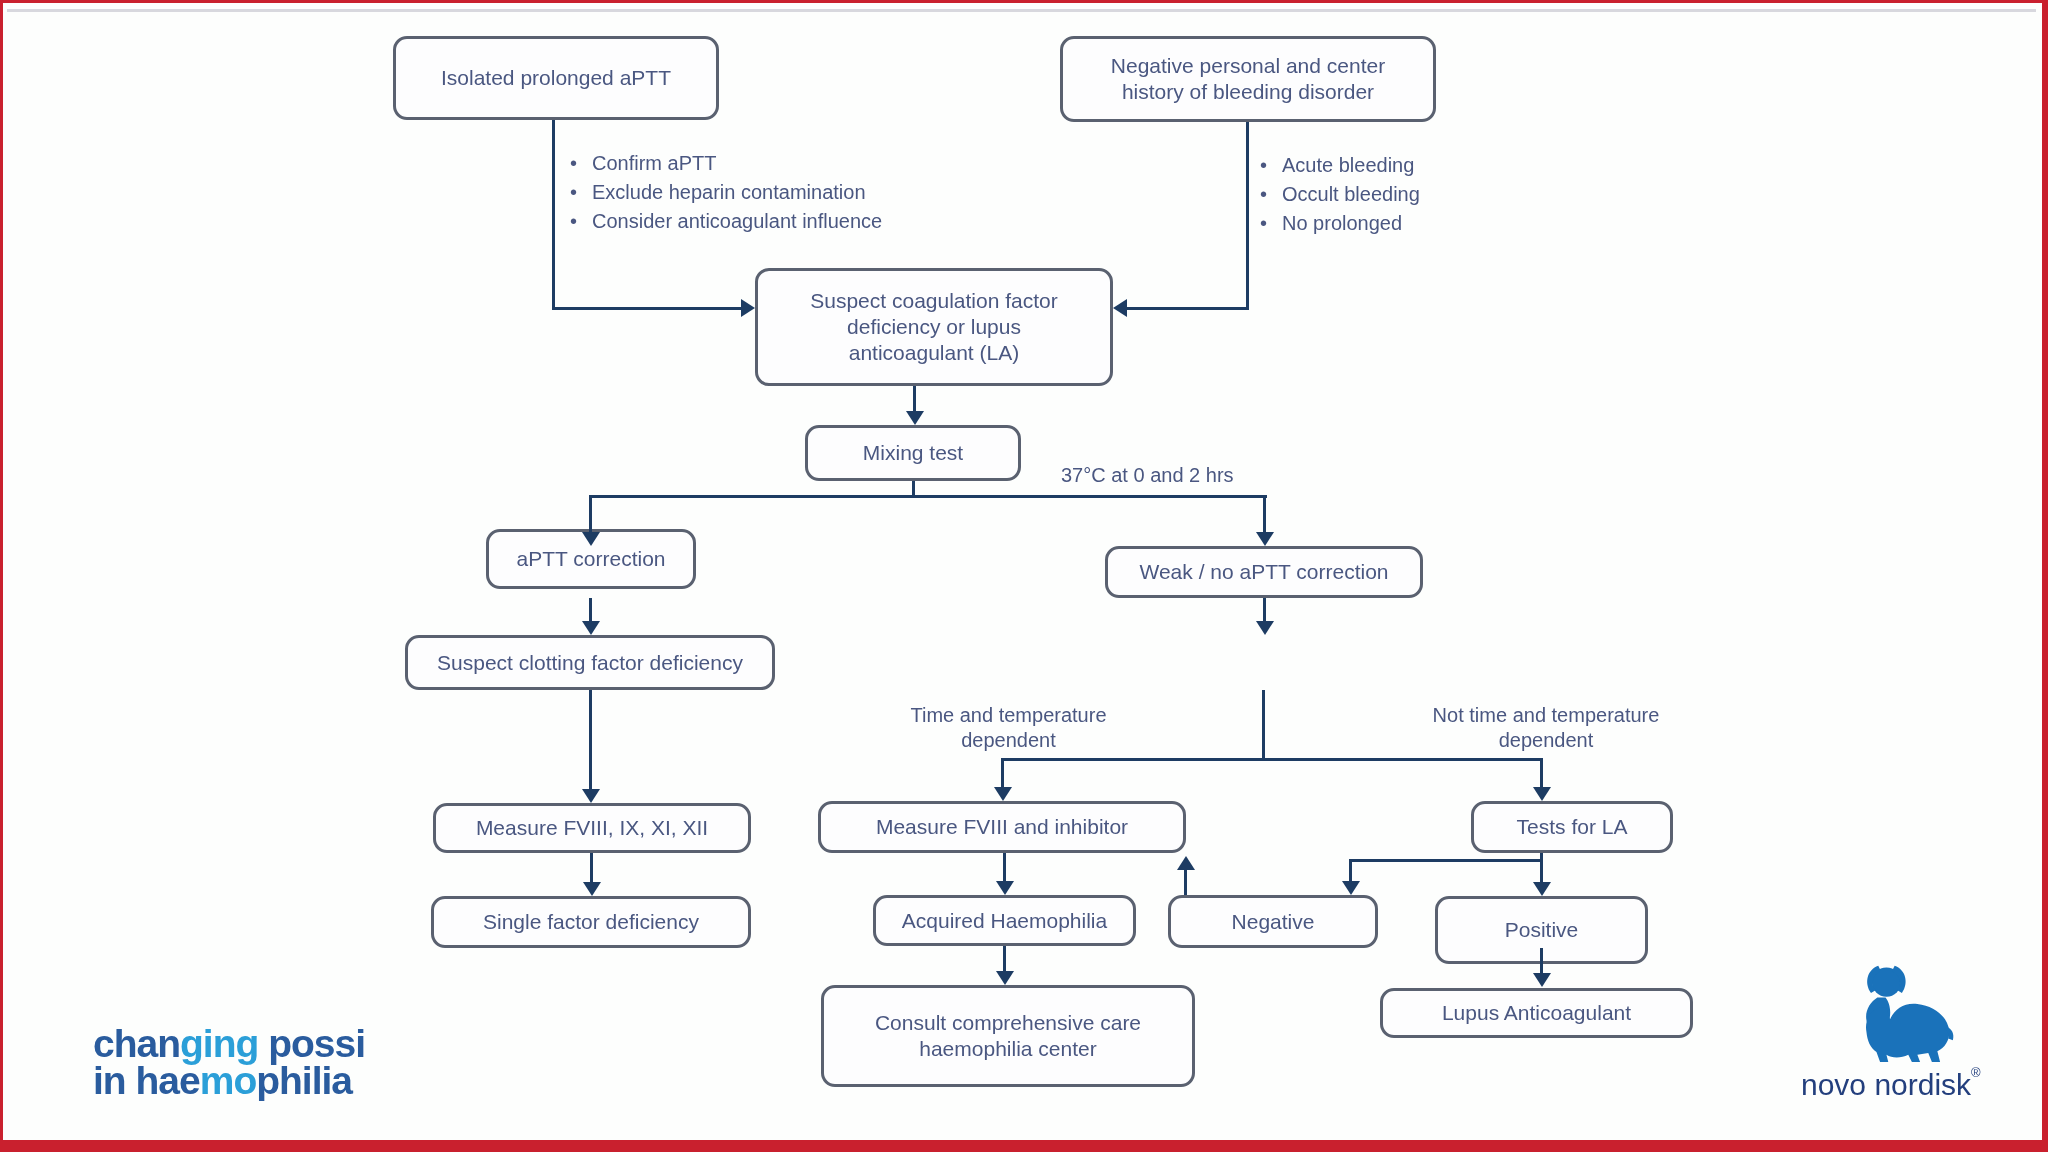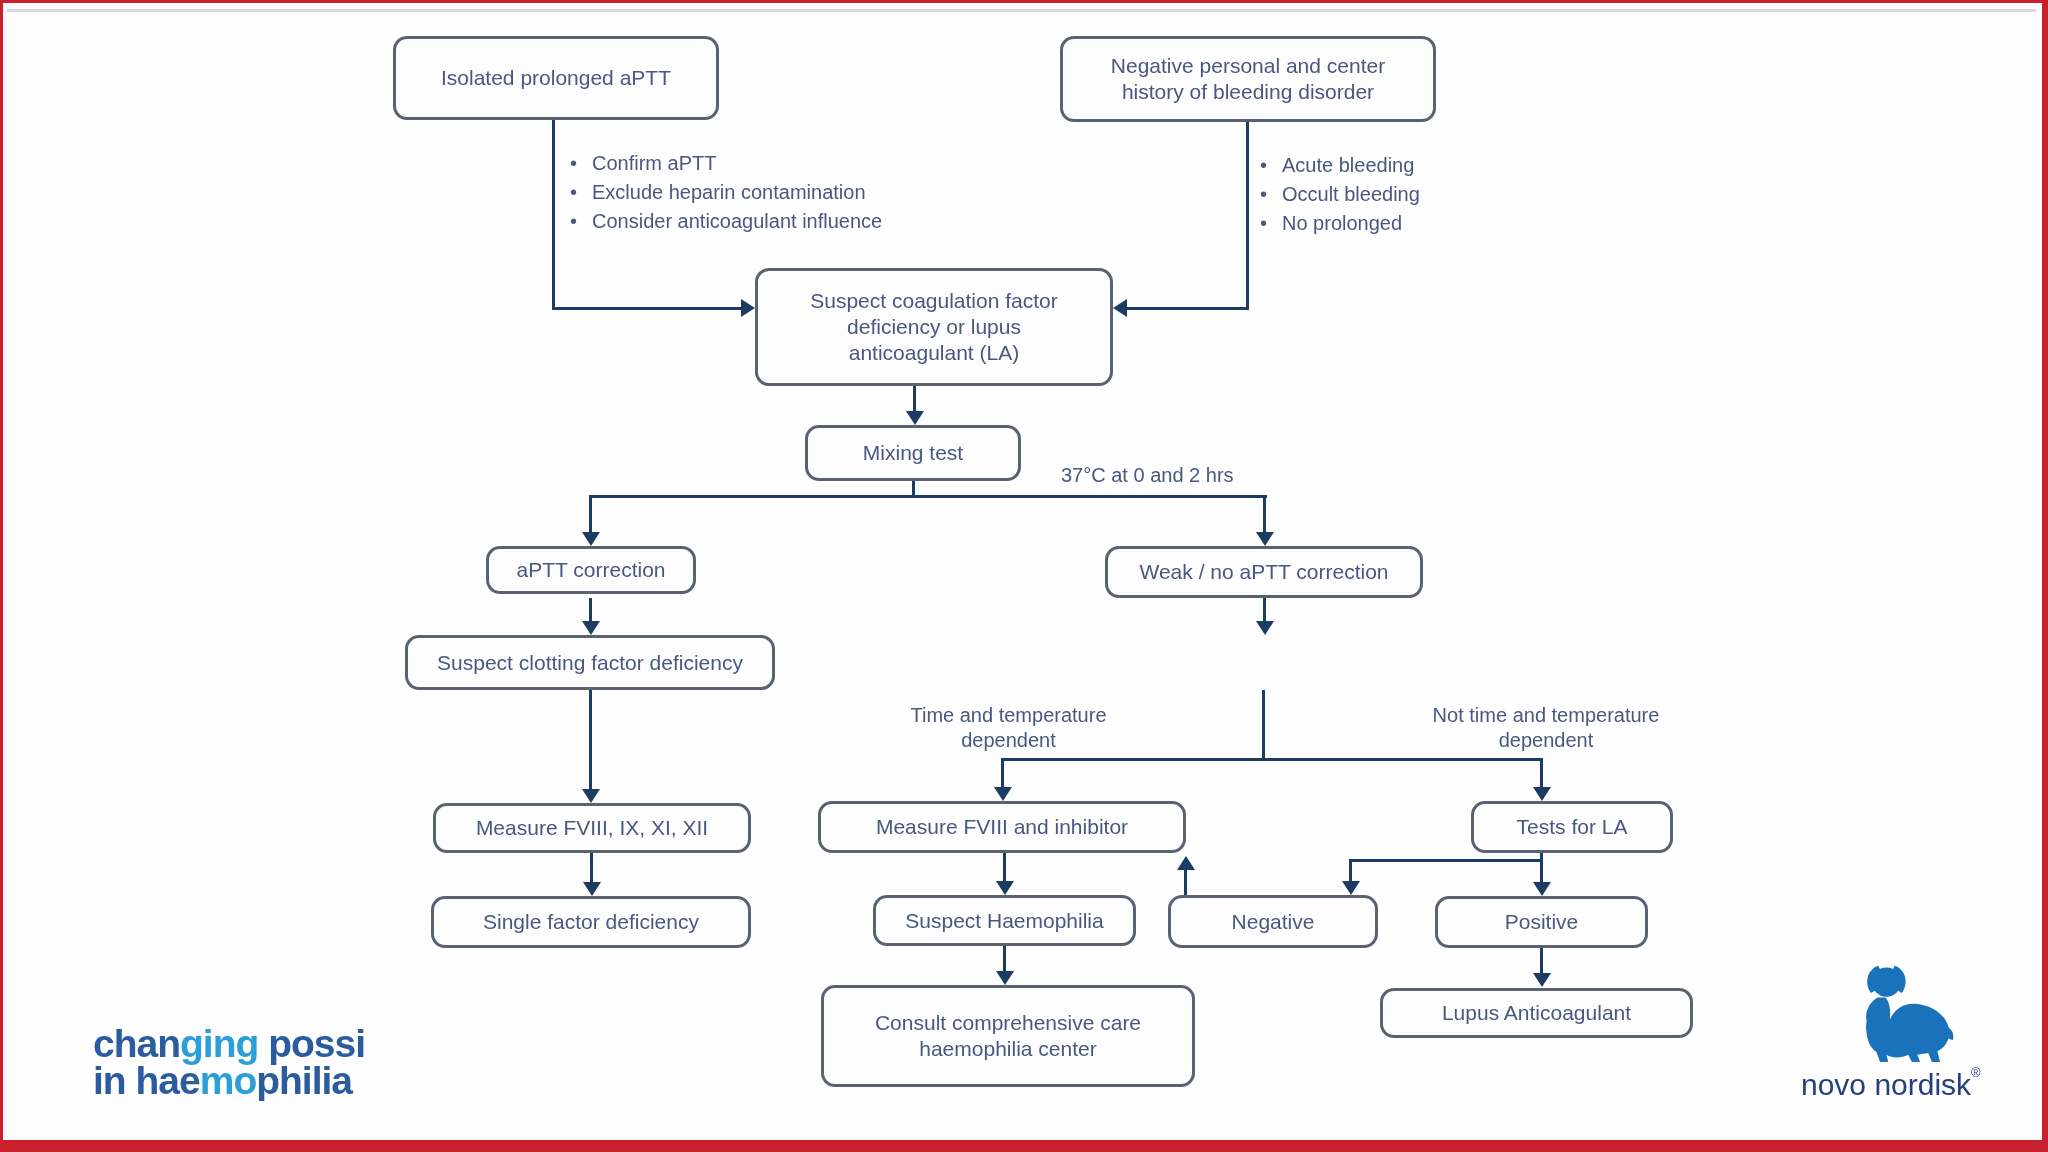--- a/index.html
+++ b/index.html
@@ -80,21 +80,21 @@
   </div>
 
   <div class="node" style="left:752px;top:265px;width:358px;height:118px;padding:4px 40px">
     <span>Suspect coagulation factor deficiency or lupus anticoagulant (LA)</span>
   </div>
 
   <div class="node" style="left:802px;top:422px;width:216px;height:56px">
     <span>Mixing test</span>
   </div>
 
-  <div class="node" style="left:483px;top:543px;width:210px;height:48px">
+  <div class="node" style="left:483px;top:526px;width:210px;height:60px">
     <span>aPTT correction</span>
   </div>
 
   <div class="node" style="left:1102px;top:543px;width:318px;height:52px">
     <span>Weak / no aPTT correction</span>
   </div>
 
   <div class="node" style="left:402px;top:632px;width:370px;height:55px">
     <span>Suspect clotting factor deficiency</span>
   </div>
@@ -110,28 +110,28 @@
 
   <div class="node" style="left:1468px;top:798px;width:202px;height:52px">
     <span>Tests for LA</span>
   </div>
 
   <div class="node" style="left:428px;top:893px;width:320px;height:52px">
     <span>Single factor deficiency</span>
   </div>
 
   <div class="node" style="left:870px;top:892px;width:263px;height:51px">
-    <span>Suspect Haemophilia</span>
+    <span>Acquired Haemophilia</span>
   </div>
 
   <div class="node" style="left:1165px;top:892px;width:210px;height:53px">
     <span>Negative</span>
   </div>
 
-  <div class="node" style="left:1432px;top:893px;width:213px;height:52px">
+  <div class="node" style="left:1432px;top:893px;width:213px;height:68px">
     <span>Positive</span>
   </div>
 
   <div class="node" style="left:818px;top:982px;width:374px;height:102px">
     <span>Consult comprehensive care haemophilia center</span>
   </div>
 
   <div class="node" style="left:1377px;top:985px;width:313px;height:50px">
     <span>Lupus Anticoagulant</span>
   </div>

